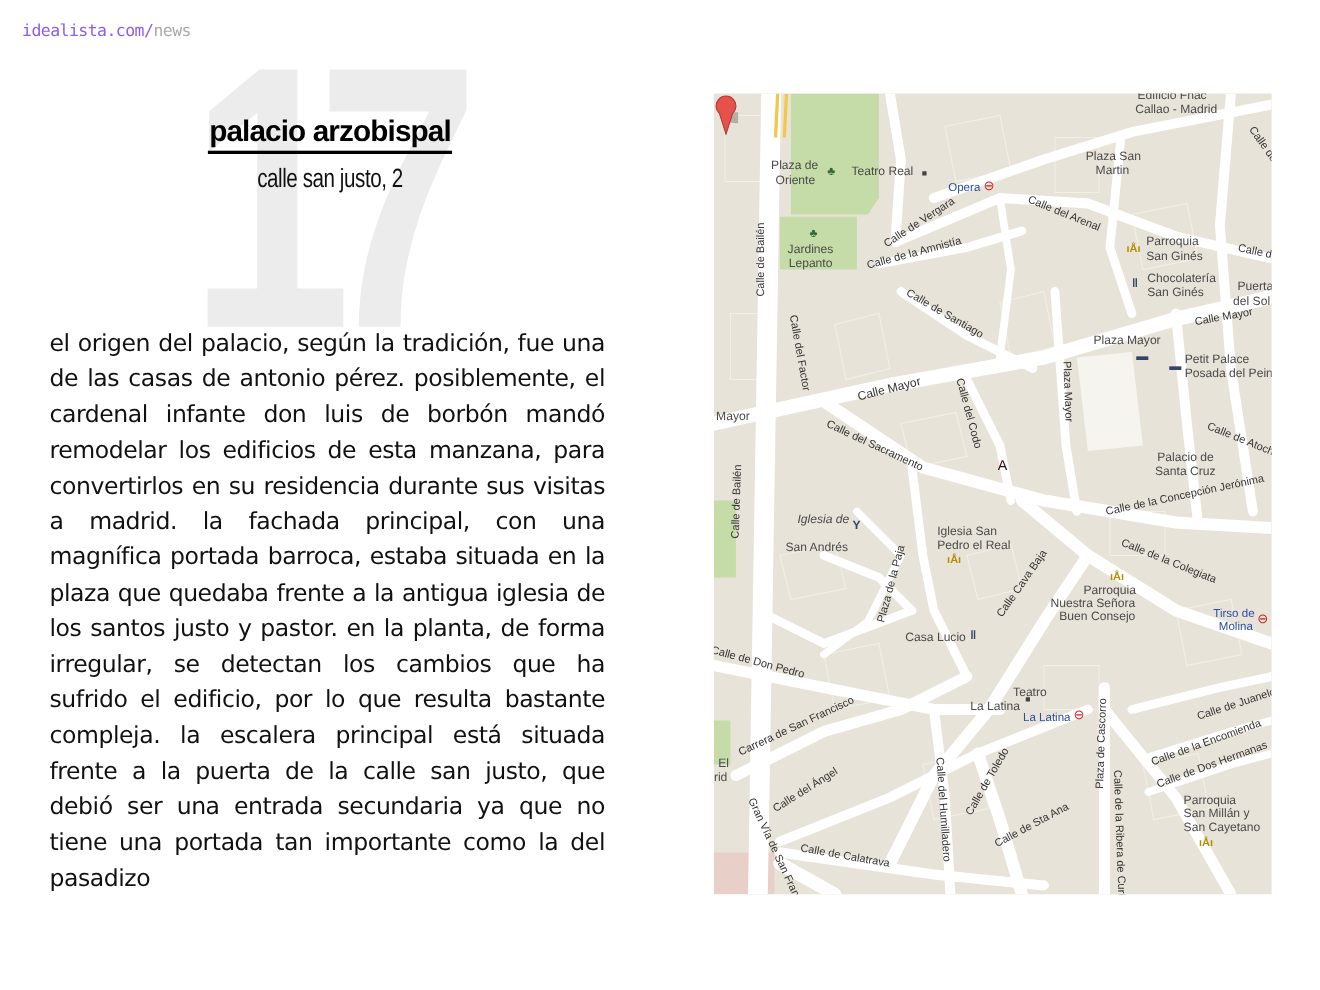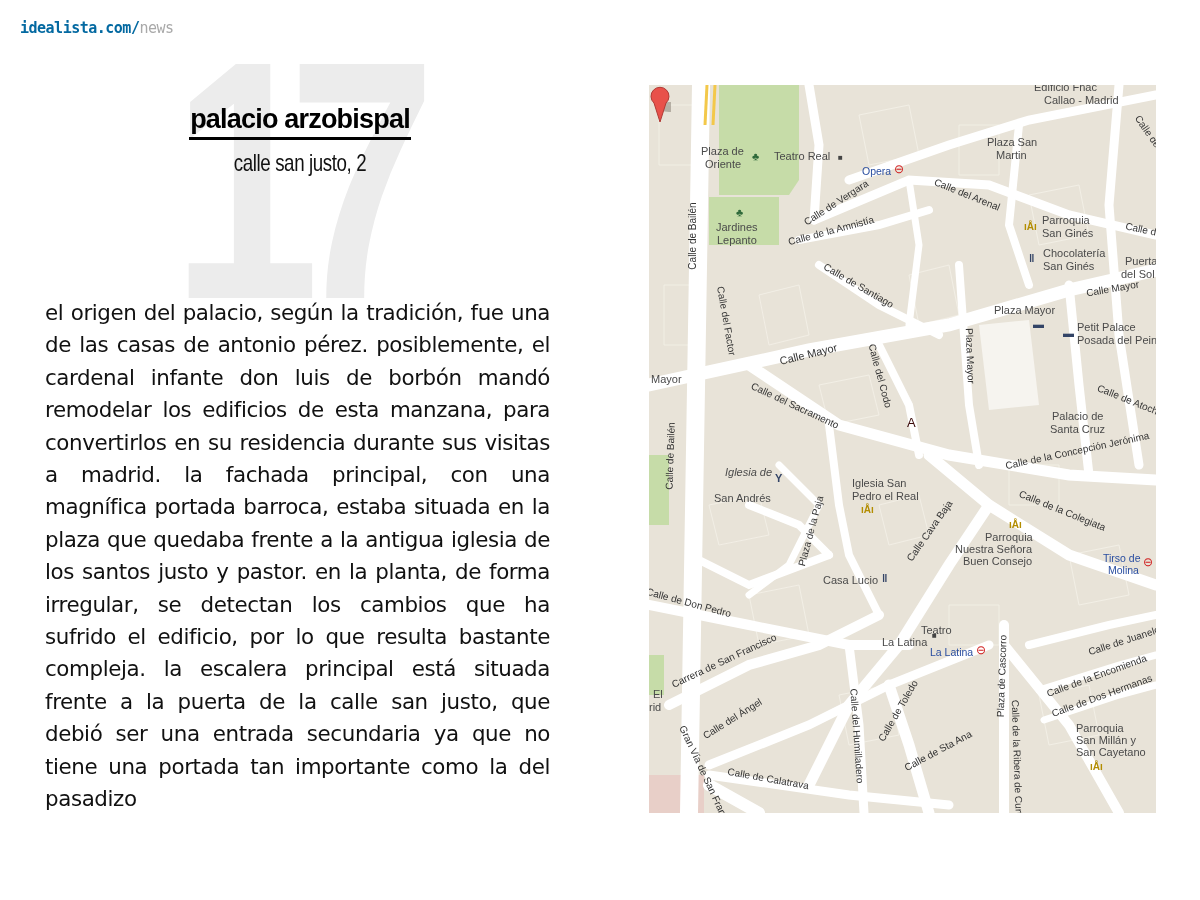--- a/index.html
+++ b/index.html
@@ -1,19 +1,19 @@
 <!DOCTYPE html>
 <html><head>
 <meta charset="utf-8">
 <style>
   html, body { margin: 0; padding: 0; background: #ffffff; }
   body { width: 1200px; height: 900px; position: relative; overflow: hidden; font-family: "Liberation Sans", sans-serif; }
 
   .brand { position: absolute; left: 20px; top: 18px; font-family: "DejaVu Sans Mono", monospace; font-size: 15px; letter-spacing: -0.5px; line-height: 20px; }
-  .brand .dom { color: #0369a1; font-weight: bold; }
+  .brand .dom { color: #8b5cf6; font-weight: normal; }
   .brand .sec { color: #a9a9a9; }
 
   .big-num { position: absolute; left: 172px; top: 10px; font-family: "Liberation Sans", sans-serif; font-weight: bold; font-size: 340px; line-height: 1; color: #ececec; letter-spacing: -40px; transform: scaleX(0.78); transform-origin: left top; z-index: 0; }
 
   .title-block { position: absolute; left: 160px; top: 78px; width: 280px; text-align: center; z-index: 2; margin-top: 24px; }
   .title { font-family: "Liberation Sans", sans-serif; font-weight: bold; font-size: 27px; letter-spacing: -0.8px; color: #000; line-height: 34px; display: inline-block; }
   .title-rule { width: 222px; height: 3px; background: #000; margin: 1px auto 0; }
   .subtitle { font-family: "Liberation Sans Narrow", "Liberation Sans", sans-serif; font-size: 24px; color: #111; margin-top: 9px; transform: scaleX(0.78); letter-spacing: -0.5px; }
 
   .body-text { position: absolute; left: 45px; top: 297px; width: 505px; font-family: "DejaVu Sans", sans-serif; font-size: 21.4px; line-height: 32.4px; color: #111; text-align: justify; z-index: 2; letter-spacing: -0.4px; }
@@ -107,21 +107,21 @@
     <path d="M330 240 L380 235 L390 320 L340 325 Z" fill="#f6f4ef"></path>
   </svg>
 
   <svg class="pin" viewBox="0 0 22 38">
     <ellipse cx="20" cy="22" rx="11" ry="5" fill="#8a8478" opacity="0.55"></ellipse>
     <path d="M11 37 L5 18 A9 9 0 1 1 17 18 Z" fill="#e8514a" stroke="#b03a35" stroke-width="1"></path>
   </svg>
   <div class="lbl" style="left:258px;top:332px;font-size:13px;color:#3a0a0a;">A</div>
 
   <div class="lbl poi" style="left:385px;top:-4px;">Edificio Fnac</div>
-  <div class="lbl poi" style="left:383px;top:9px;margin-left:12px;">Callao - Madrid</div>
+  <div class="lbl poi" style="left:383px;top:9px;">Callao - Madrid</div>
 
   <div class="lbl poi" style="left:52px;top:60px;">Plaza de</div>
   <div class="lbl poi" style="left:56px;top:73px;">Oriente</div>
   <div class="ico tree" style="left:103px;top:66px;">♣</div>
 
   <div class="lbl poi" style="left:125px;top:65px;">Teatro Real</div>
   <div class="ico sq" style="left:189px;top:67px;">■</div>
 
   <div class="lbl metro" style="left:213px;top:80px;">Opera</div>
   <div class="ico metro-i" style="left:245px;top:79px;">⊖</div>

